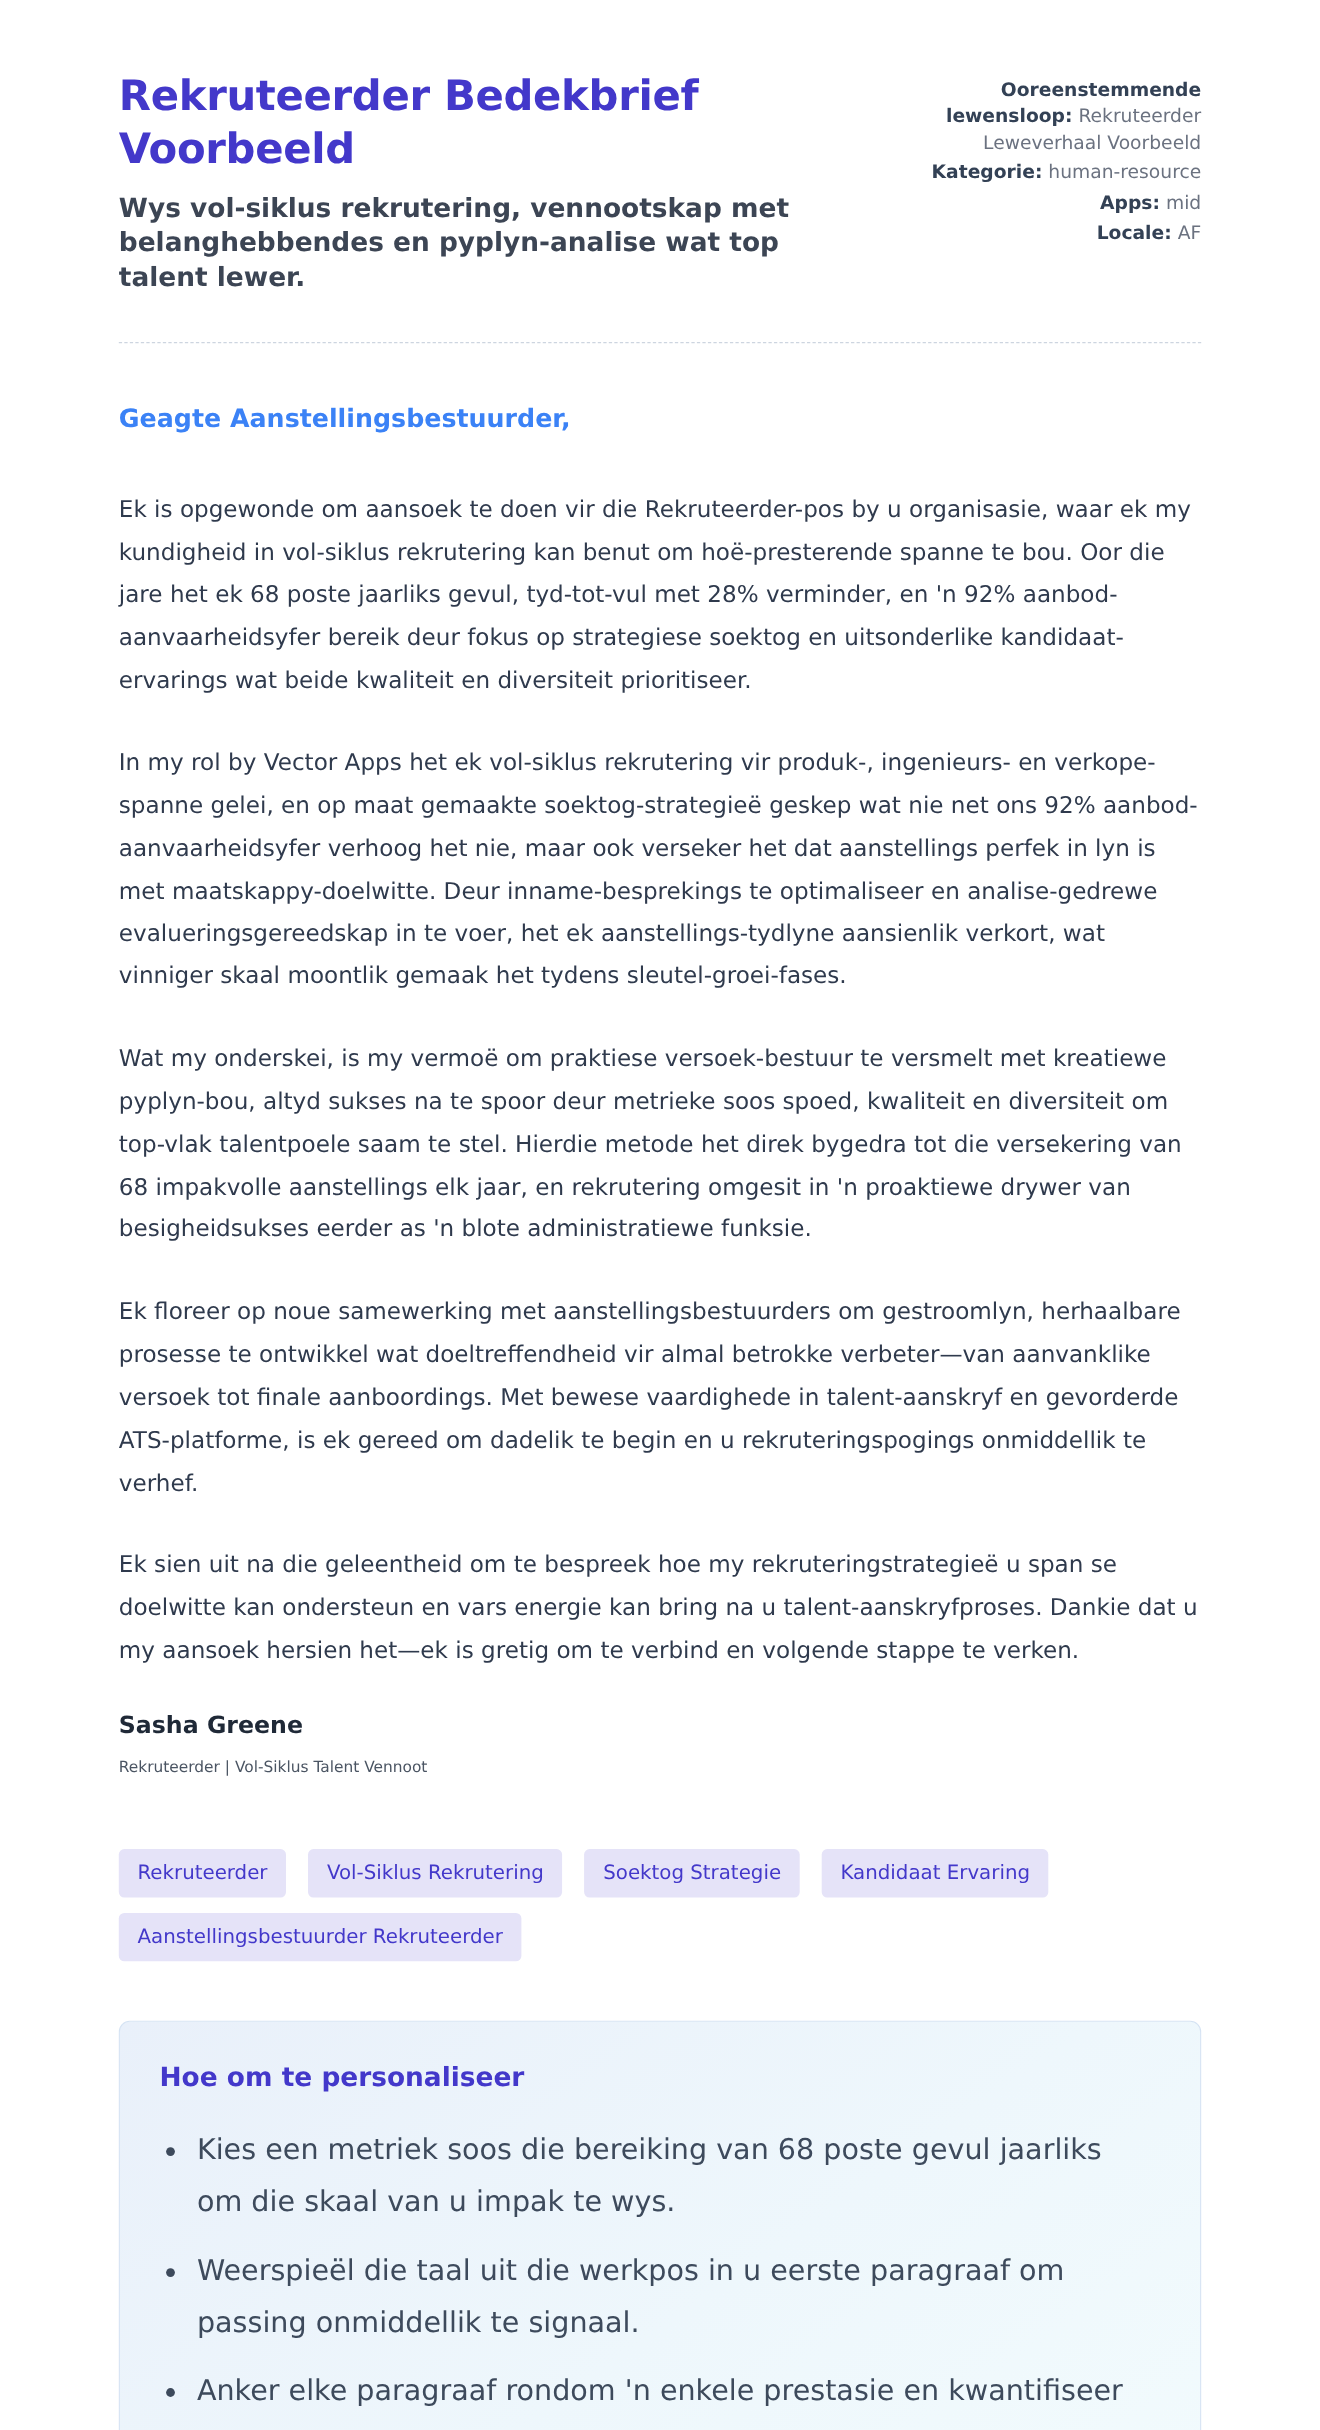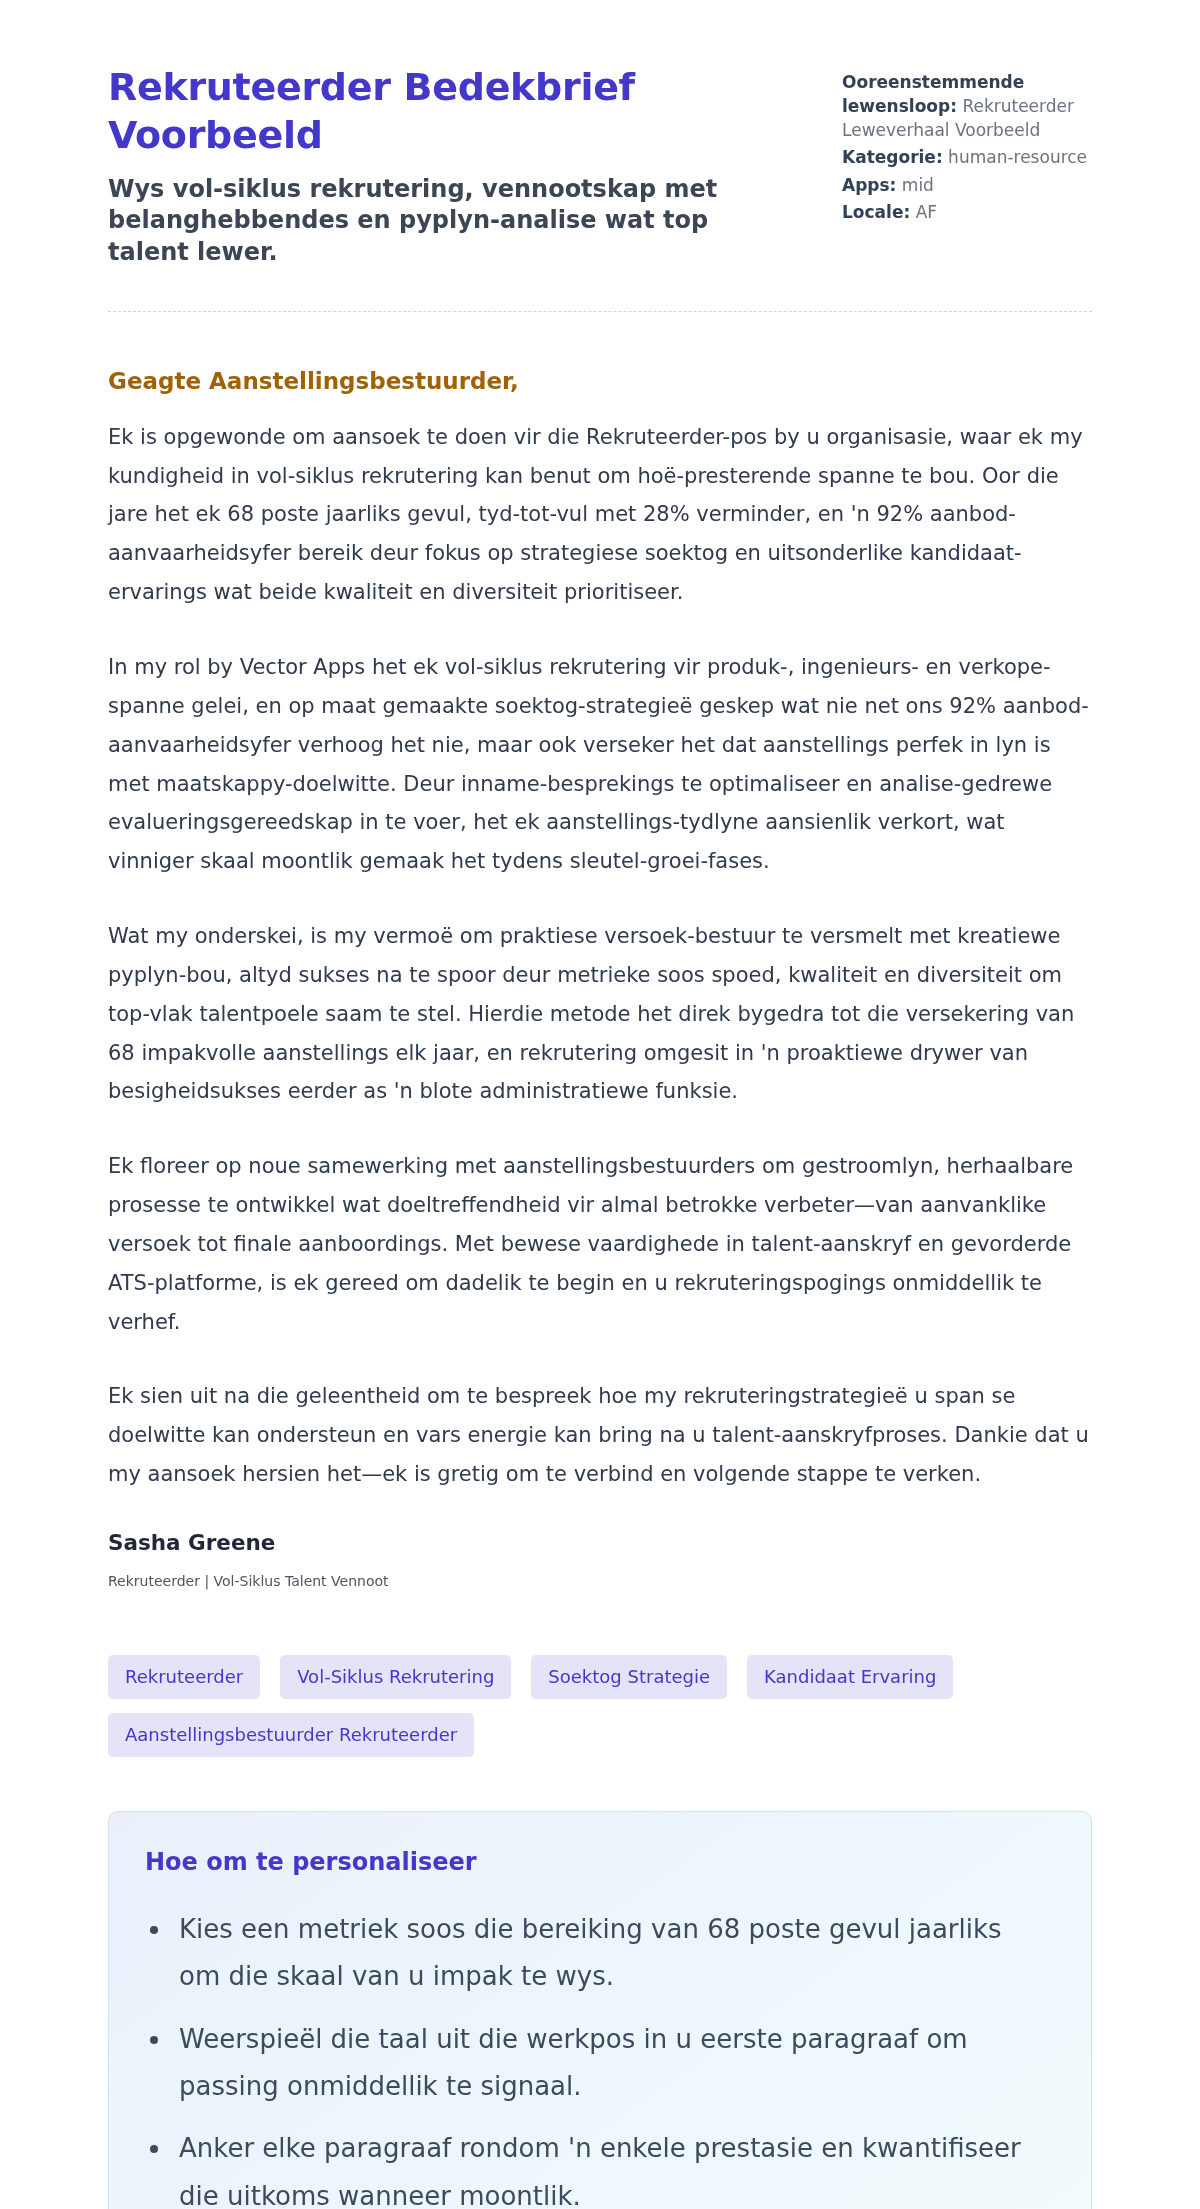--- a/index.html
+++ b/index.html
@@ -42,20 +42,21 @@
   p.subtitle {
     margin: 0;
     font-size: 24px;
     line-height: 1.32;
     font-weight: 700;
     color: #3c4554;
   }
   .meta {
     flex: 0 0 250px;
     width: 250px;
+    text-align: right;
     font-size: 17px;
     line-height: 1.42;
     color: #6b7280;
     padding-top: 6px;
   }
   .meta-item { margin-bottom: 3px; }
   .meta-item strong {
     color: #334155;
     font-weight: 700;
   }
@@ -63,24 +64,24 @@
   hr.divider {
     border: none;
     border-top: 1px dashed #cdd5e0;
     margin: 42px 0 0;
     height: 0;
   }
 
   
   .letter { margin-top: 56px; }
   .greeting {
-    margin: 0 0 24px;
+    margin: 0 0 50px;
     font-size: 23px;
     font-weight: 700;
-    color: #a16207;
+    color: #3b82f6;
   }
   .letter p.body-par {
     margin: 0 0 36px;
     font-size: 21px;
     line-height: 1.85;
     color: #2f3a4d;
   }
   .signature { margin-top: 26px; }
   .signature-name {
     margin: 0 0 18px;

